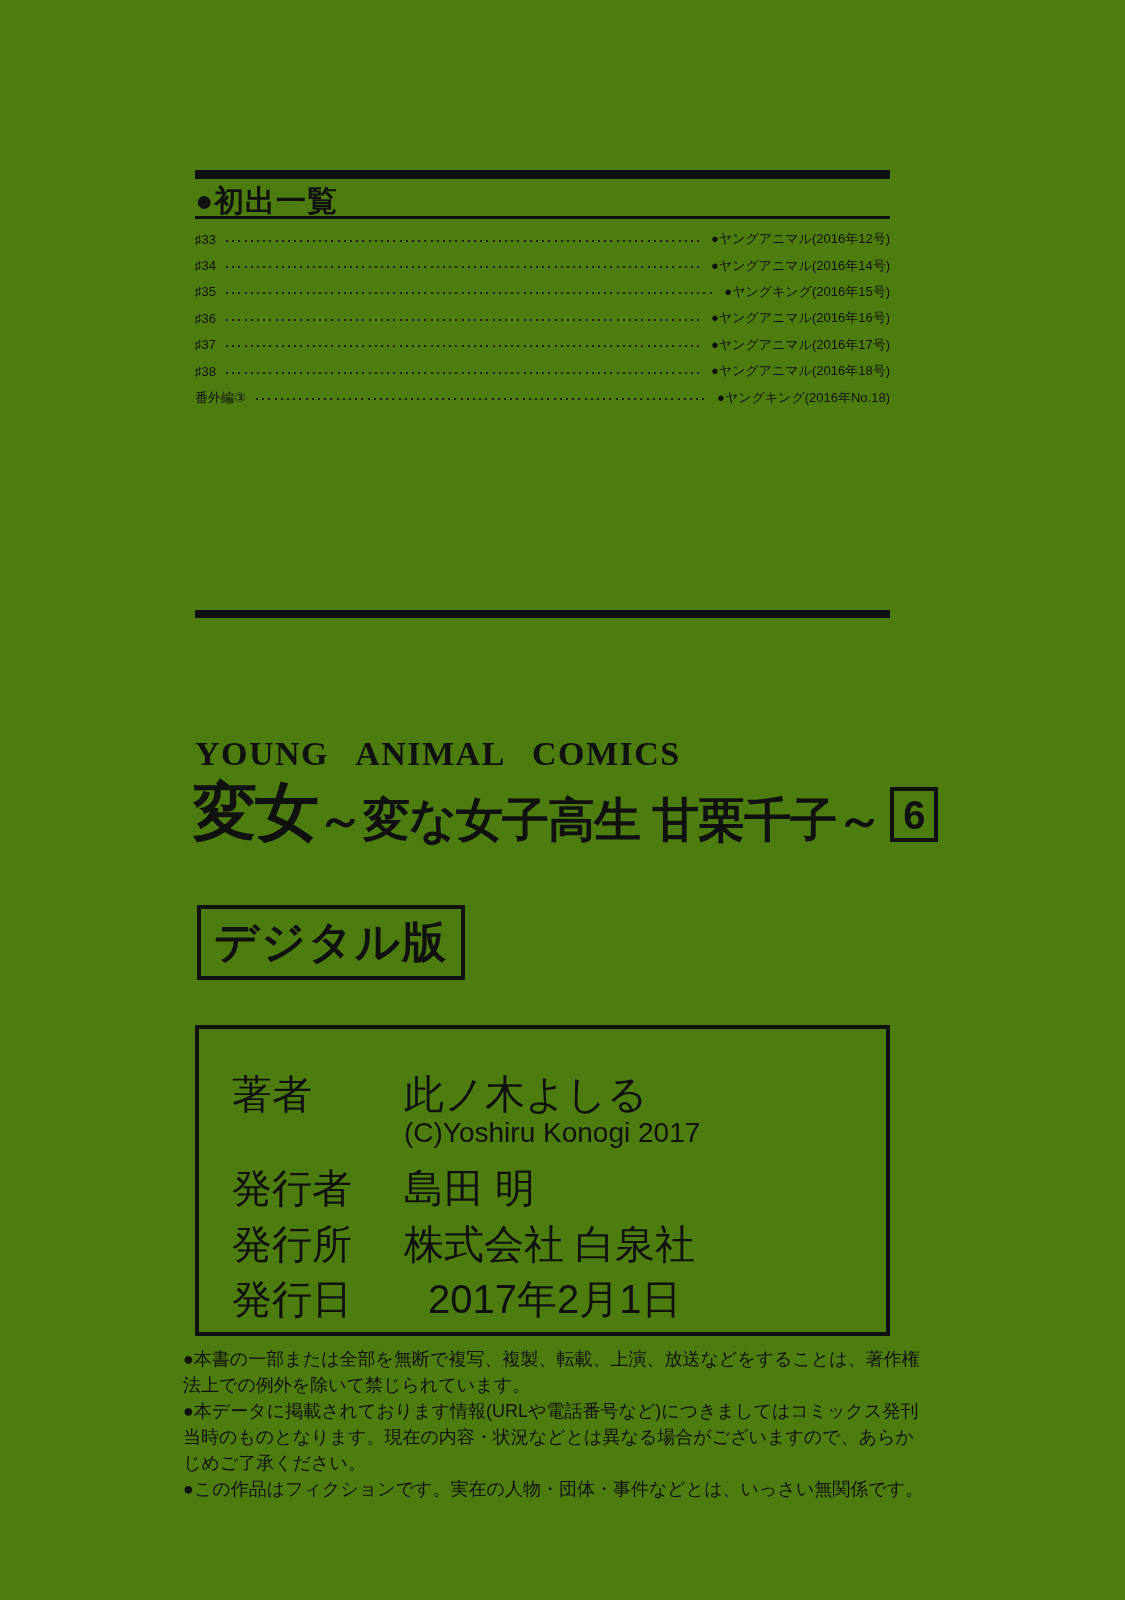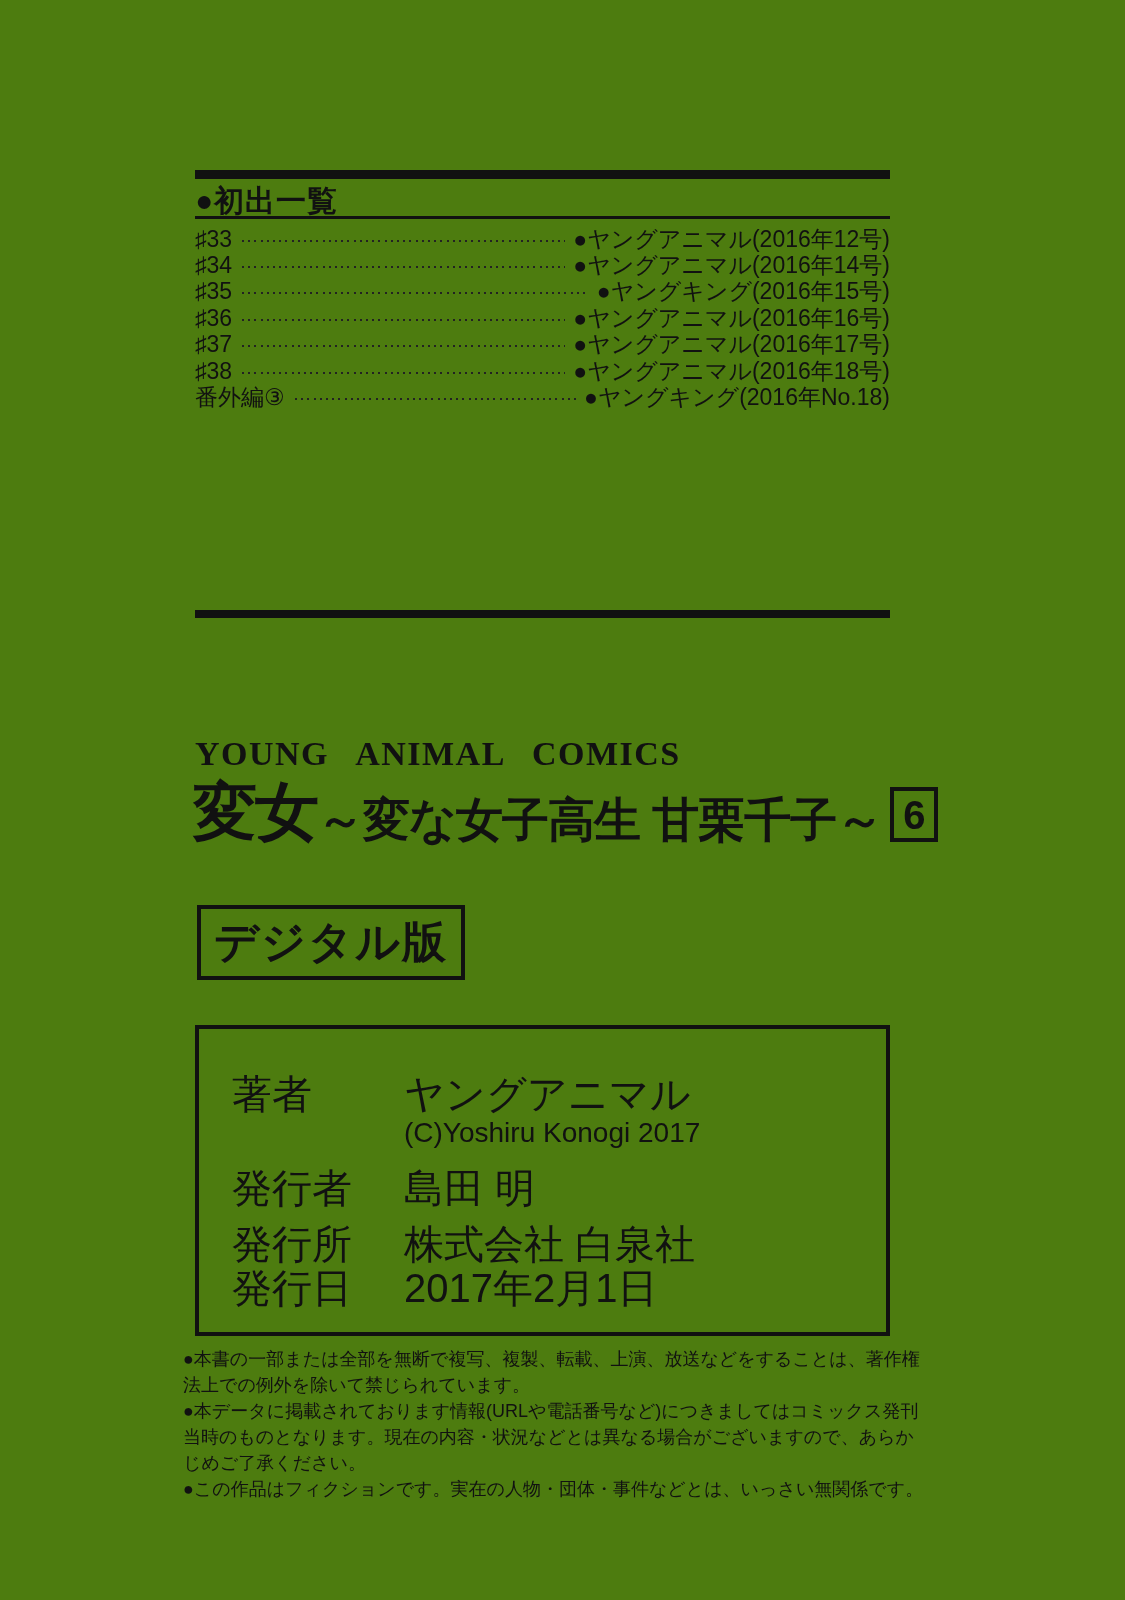--- a/index.html
+++ b/index.html
@@ -10,21 +10,21 @@
   }
   .bar { position:absolute; left:195px; width:695px; background:#111; }
   .bar-top { top:170px; height:9px; }
   .bar-bottom { top:610px; height:8px; }
   .pub-heading {
     position:absolute; left:195px; top:181px; font-size:30px; font-weight:bold;
     letter-spacing:1px; white-space:nowrap;
   }
   .thin-rule { position:absolute; left:195px; top:216px; width:695px; height:3px; background:#111; }
   .pub-list { position:absolute; left:195px; top:226px; width:695px; }
-  .pub-row { display:flex; align-items:center; height:26.4px; font-size:23px; }
+  .pub-row { display:flex; align-items:center; height:26.4px; font-size:13px; }
   .pub-row .plabel { white-space:nowrap; }
   .pub-row .leader {
     flex:1; height:2px; margin:3px 8px 0 10px;
     background-image:repeating-linear-gradient(to right,#222 0 2px,transparent 2px 6.2px);
   }
   .pub-row .psource { white-space:nowrap; }
   .series-title {
     position:absolute; left:195px; top:735px;
     font-family:"Liberation Serif","DejaVu Serif",serif; font-weight:bold;
     font-size:34px; letter-spacing:1.5px; word-spacing:18px; white-space:nowrap;
@@ -48,21 +48,21 @@
   .colophon {
     position:absolute; left:195px; top:1025px; width:695px; height:311px;
     border:4px solid #111; box-sizing:border-box;padding-left:47px;
   }
   .col-row { position:absolute; left:33px; display:flex; font-size:40px; white-space:nowrap; }
   .col-row .col-label { width:172px; flex:0 0 172px; }
   .row-author    { top:38px; }
   .col-note      { position:absolute; left:205px; top:88px; font-size:28px; white-space:nowrap; }
   .row-publisher { top:132px; }
   .row-office    { top:188px; }
-  .row-date      { top:232px; }
+  .row-date      { top:243px;gap:24px; }
   .notices {
     position:absolute; left:183px; top:1347px; width:742px;
     font-size:18px; line-height:1.44; text-align:left;
   }
   .notices p { margin:0; }
 </style>
 </head>
 <body>
 
 <div class="page">
@@ -121,21 +121,21 @@
     <span class="volume-box">6</span>
   </div>
 
   <div class="edition-box">
     <span>デジタル版</span>
   </div>
 
   <div class="colophon">
     <div class="col-row row-author">
       <span class="col-label">著者</span>
-      <span class="col-value">ヤングアニマル</span>
+      <span class="col-value">此ノ木よしる</span>
     </div>
     <div class="col-note">(C)Yoshiru Konogi 2017</div>
     <div class="col-row row-publisher">
       <span class="col-label">発行者</span>
       <span class="col-value">島田 明</span>
     </div>
     <div class="col-row row-office">
       <span class="col-label">発行所</span>
       <span class="col-value">株式会社 白泉社</span>
     </div>

